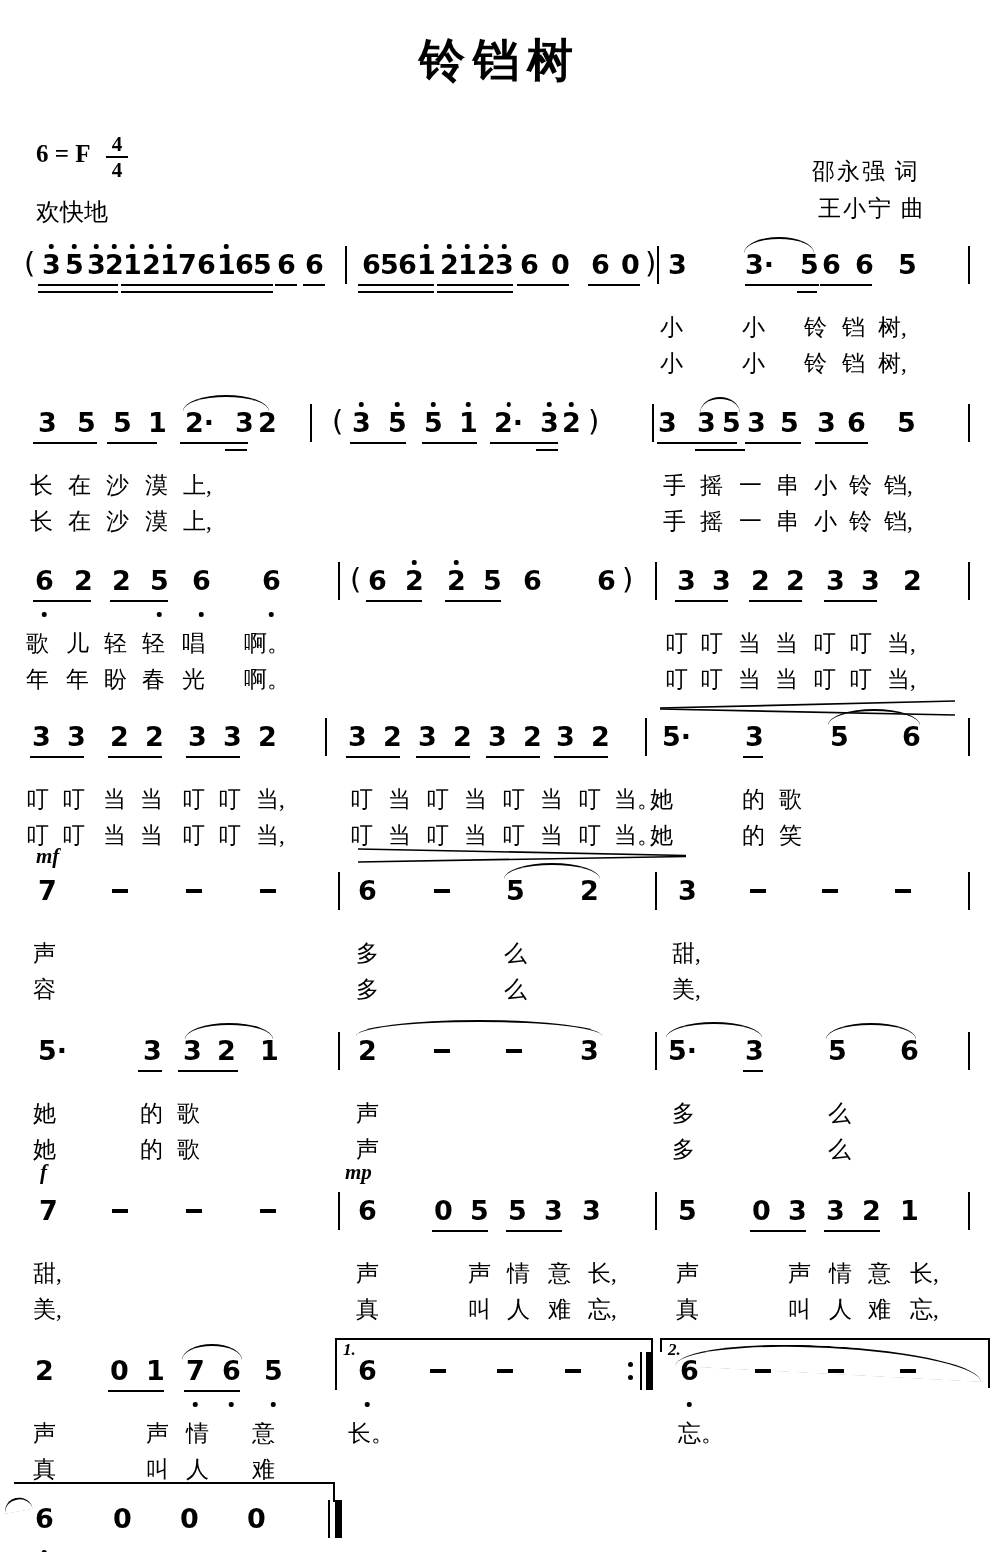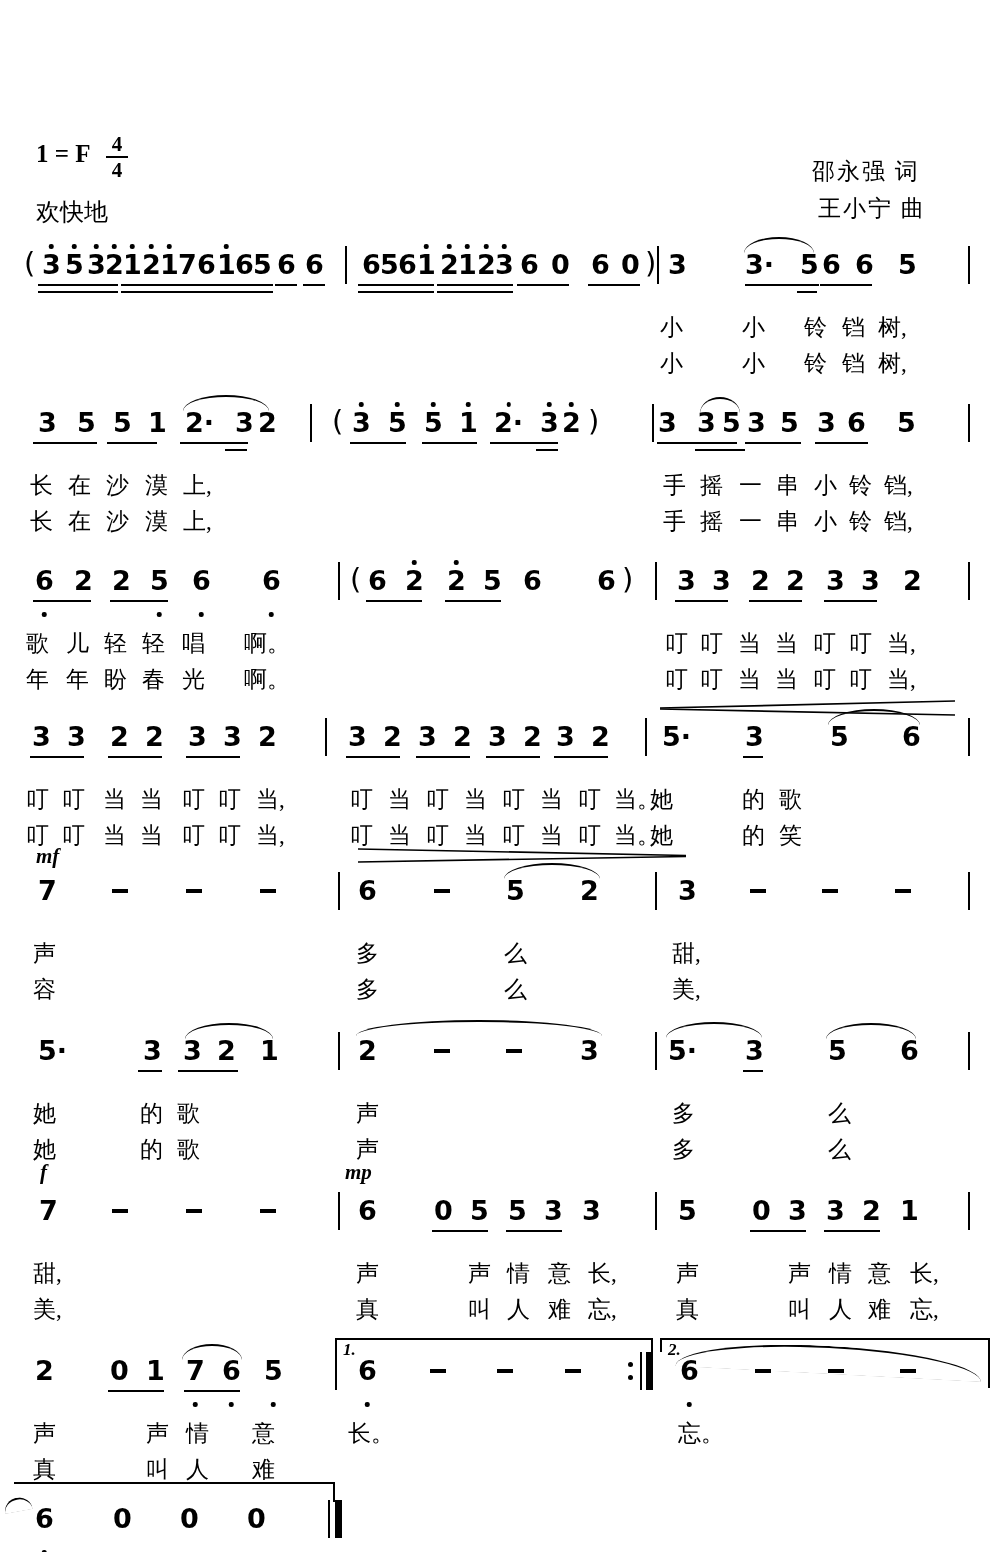--- a/index.html
+++ b/index.html
@@ -31,21 +31,22 @@
   .volta{position:absolute;border-top:2.2px solid #000;}
   .volta .tickL{position:absolute;left:0;top:-2px;width:2.2px;background:#000;}
   .volta .tickR{position:absolute;right:0;top:-2px;width:2.2px;background:#000;}
   .volta .vlabel{position:absolute;left:8px;top:0px;font-style:italic;font-weight:bold;font-size:17px;}
   svg.hp{position:absolute;}
 </style>
 </head>
 <body>
 
 <div id="stage">
-  <div class="key">1 = F</div>
+  <div class="title">铃铛树</div>
+  <div class="key">6 = F</div>
   <div class="meter">
     <div class="num">4</div>
     <div class="den">4</div>
   </div>
   <div class="tempo">欢快地</div>
   <div class="credit c1">邵永强 词</div>
   <div class="credit c2">王小宁 曲</div>
   <div id="systems">
       <div class="sys" style="top: 240px;">
         <span class="n paren" style="left: 24px;">(</span>

